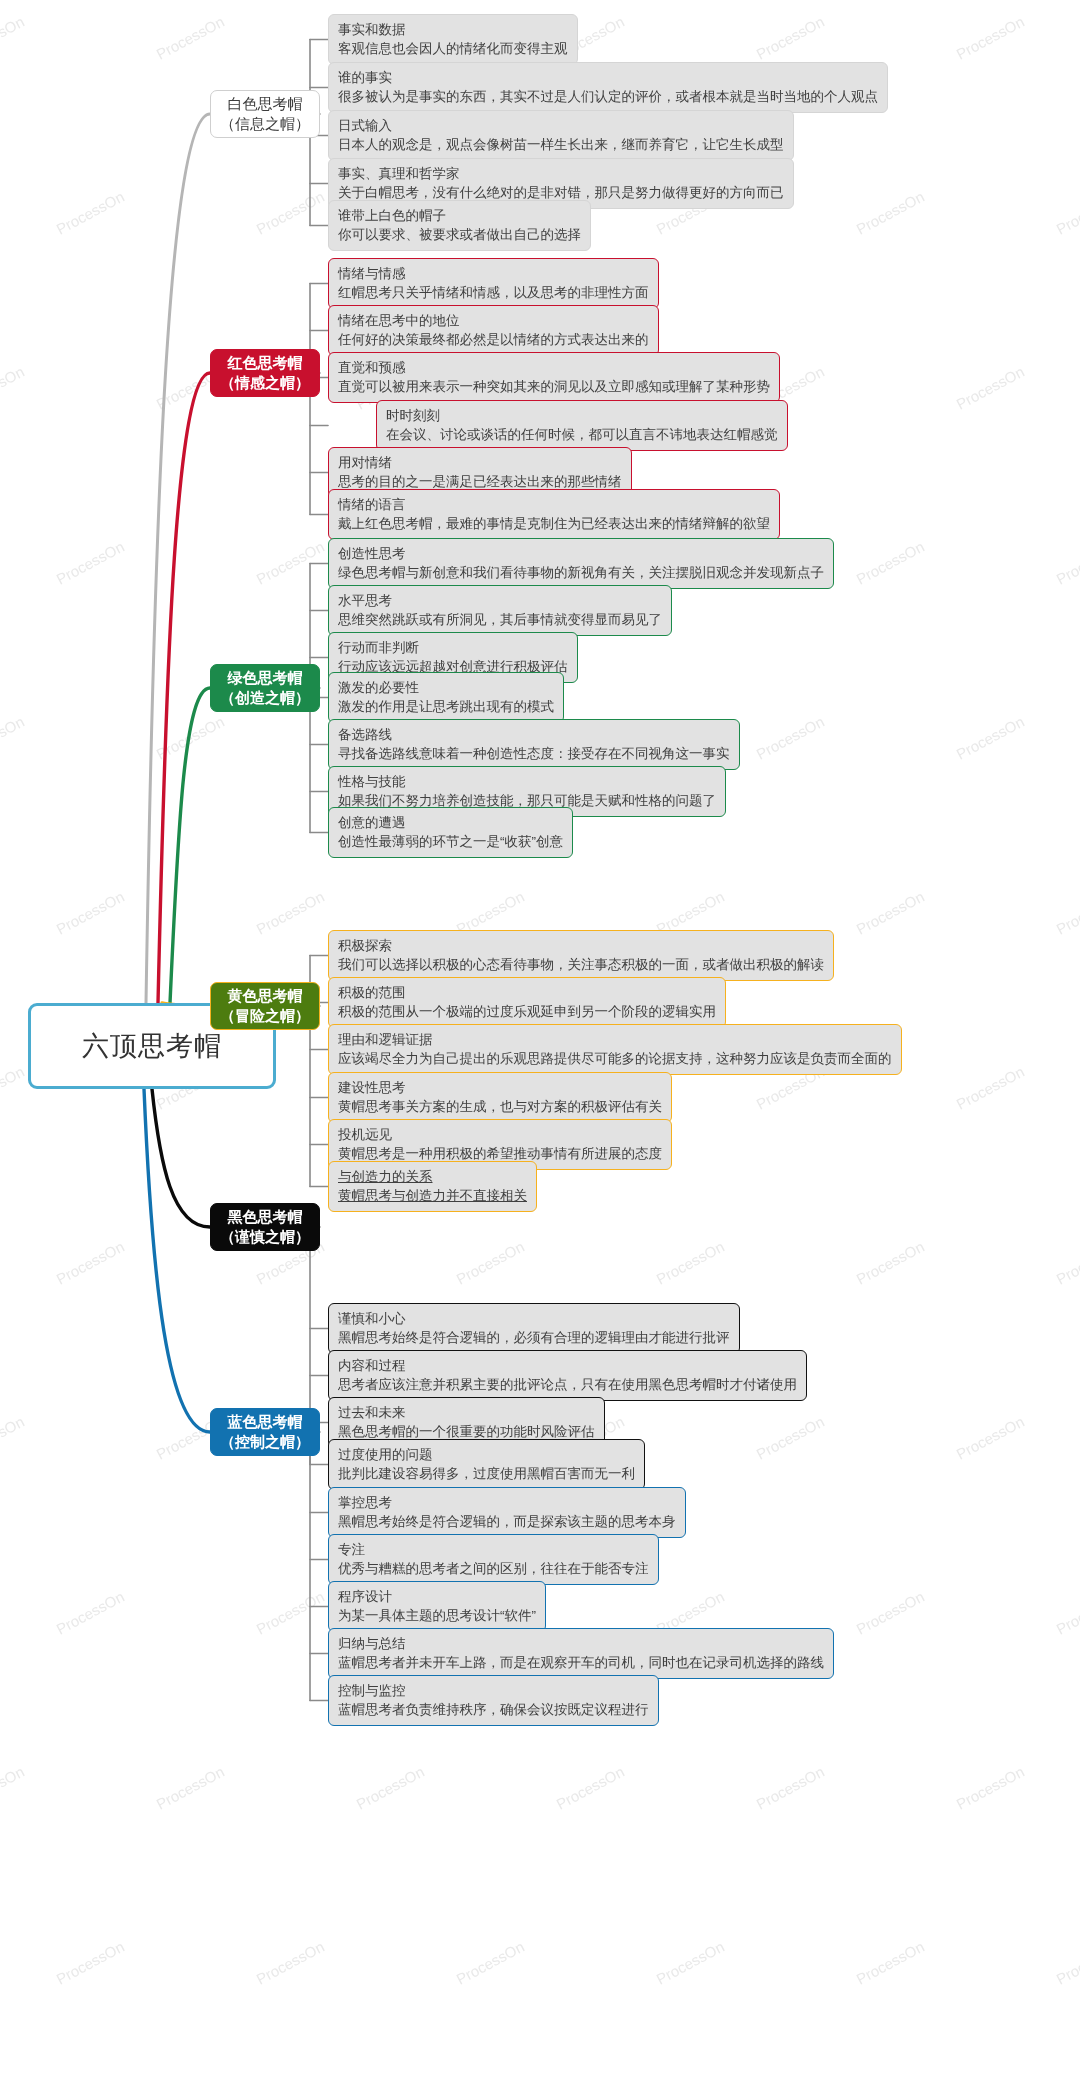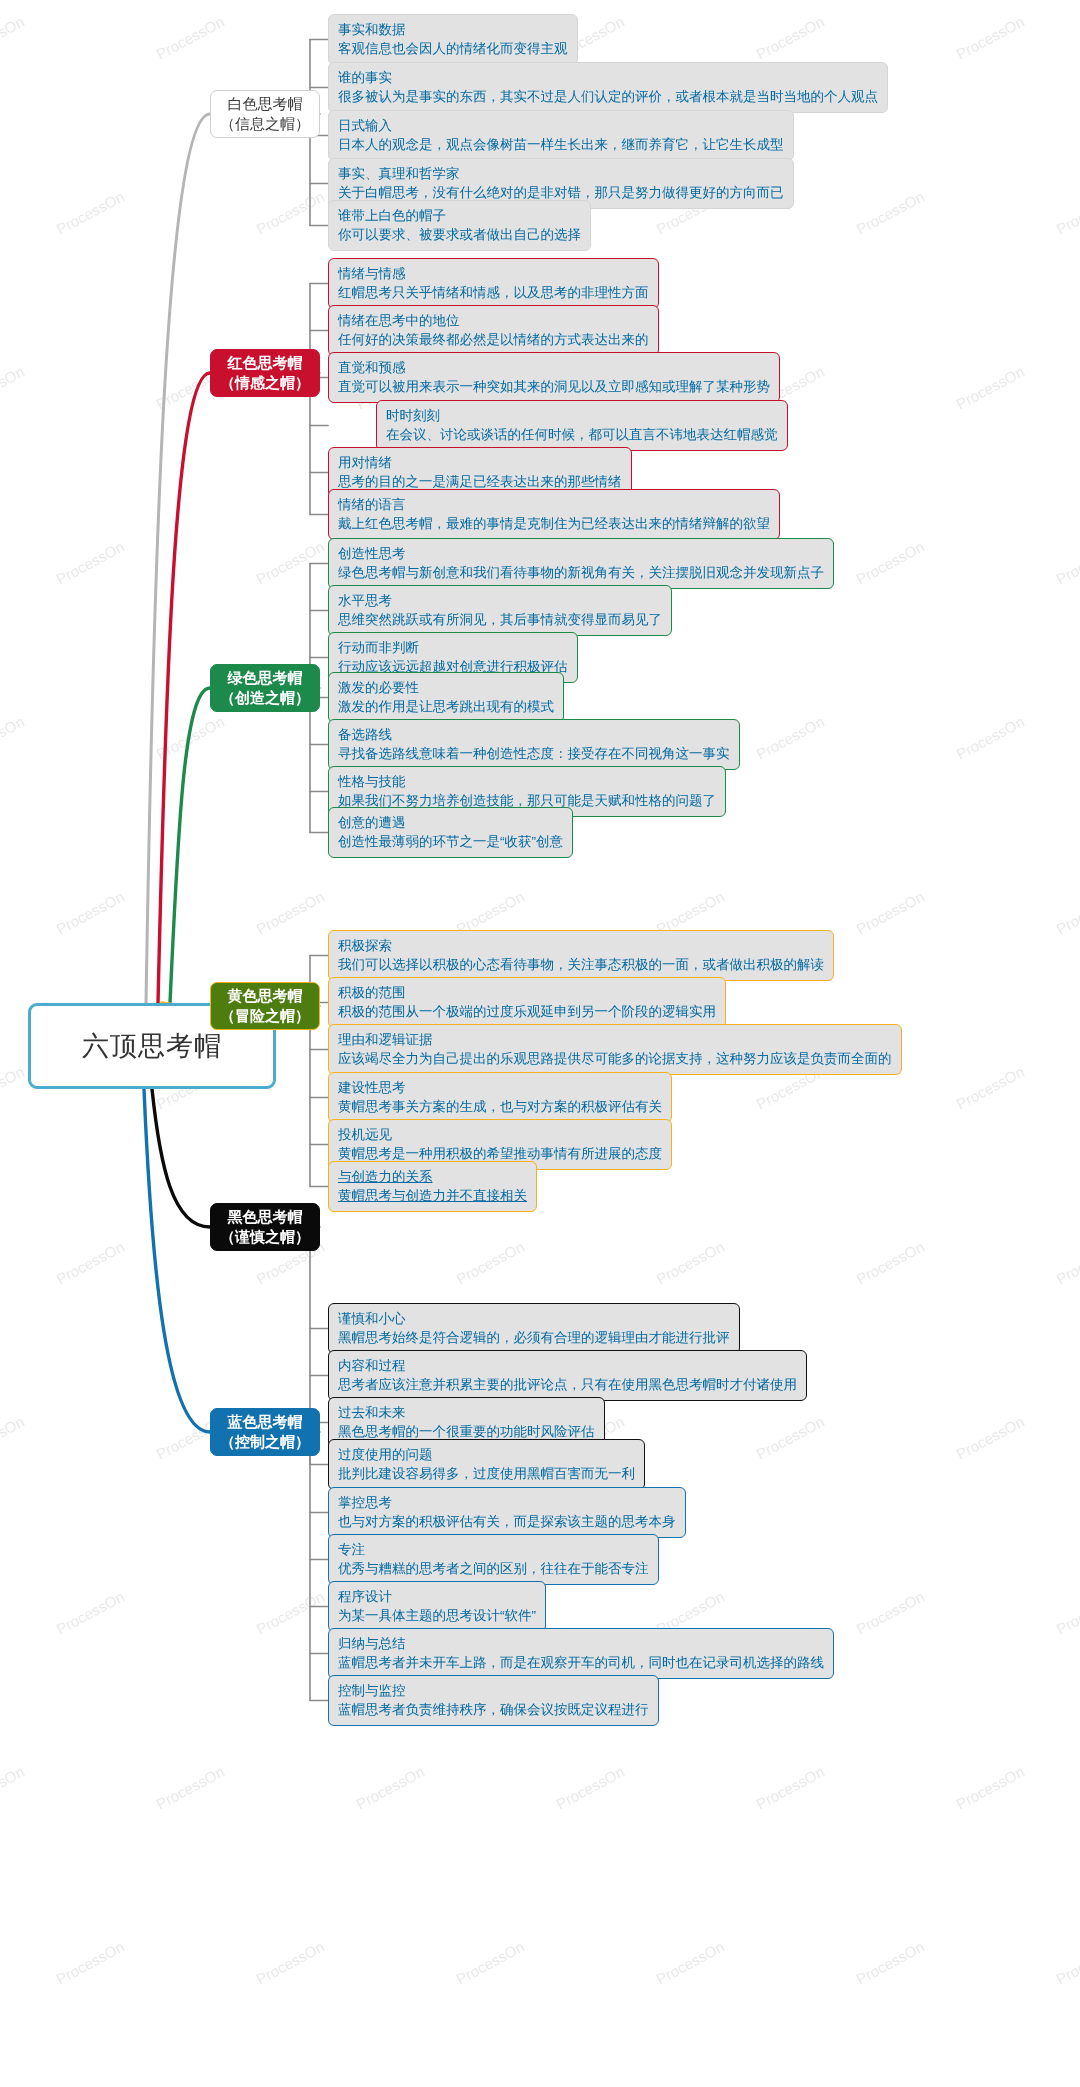--- a/index.html
+++ b/index.html
@@ -56,21 +56,21 @@
   .hat.blue   { background:#1272b0; border:1px solid #1272b0; color:#ffffff; font-weight:bold; }
 
   
   .leaf {
     position: absolute;
     background: #e2e2e2;
     border-radius: 6px;
     padding: 5px 9px 6px 9px;
     font-size: 13.5px;
     line-height: 1.42;
-    color: #0369a1;
+    color: #404040;
     white-space: nowrap;
   }
   .leaf .t { display:block; }
   .leaf .d { display:block; }
   .leaf.w  { border:1px solid #d5d5d5; }
   .leaf.r  { border:1px solid #c8102e; }
   .leaf.g  { border:1px solid #1c8a4b; }
   .leaf.y  { border:1px solid #f6b11e; }
   .leaf.k  { border:1px solid #111111; }
   .leaf.b  { border:1px solid #1272b0; }
@@ -369,21 +369,21 @@
       <div class="leaf k" style="left: 328px; top: 1439px;">
         <span class="t">过度使用的问题</span>
         <span class="d">批判比建设容易得多，过度使用黑帽百害而无一利</span>
       </div>
       <div class="hat blue" style="left: 210px; top: 1408px; width: 110px; height: 48px;">
         <span class="l1">蓝色思考帽</span>
         <span class="l2">（控制之帽）</span>
       </div>
       <div class="leaf b" style="left: 328px; top: 1487px;">
         <span class="t">掌控思考</span>
-        <span class="d">也与对方案的积极评估有关，而是探索该主题的思考本身</span>
+        <span class="d">黑帽思考始终是符合逻辑的，而是探索该主题的思考本身</span>
       </div>
       <div class="leaf b" style="left: 328px; top: 1534px;">
         <span class="t">专注</span>
         <span class="d">优秀与糟糕的思考者之间的区别，往往在于能否专注</span>
       </div>
       <div class="leaf b" style="left: 328px; top: 1581px;">
         <span class="t">程序设计</span>
         <span class="d">为某一具体主题的思考设计“软件”</span>
       </div>
       <div class="leaf b" style="left: 328px; top: 1628px;">

